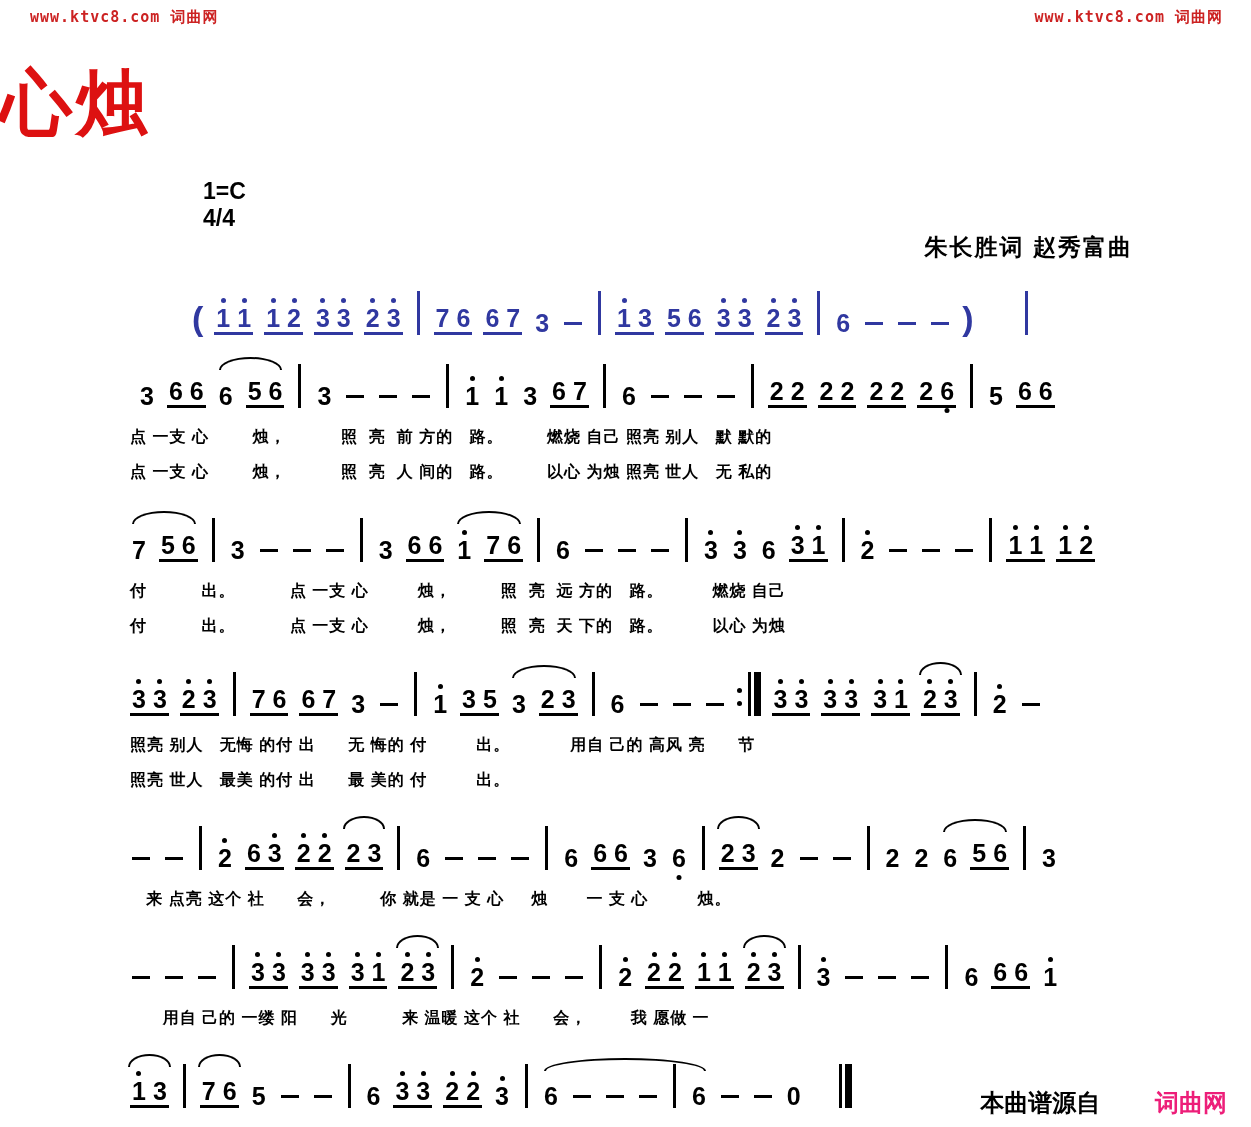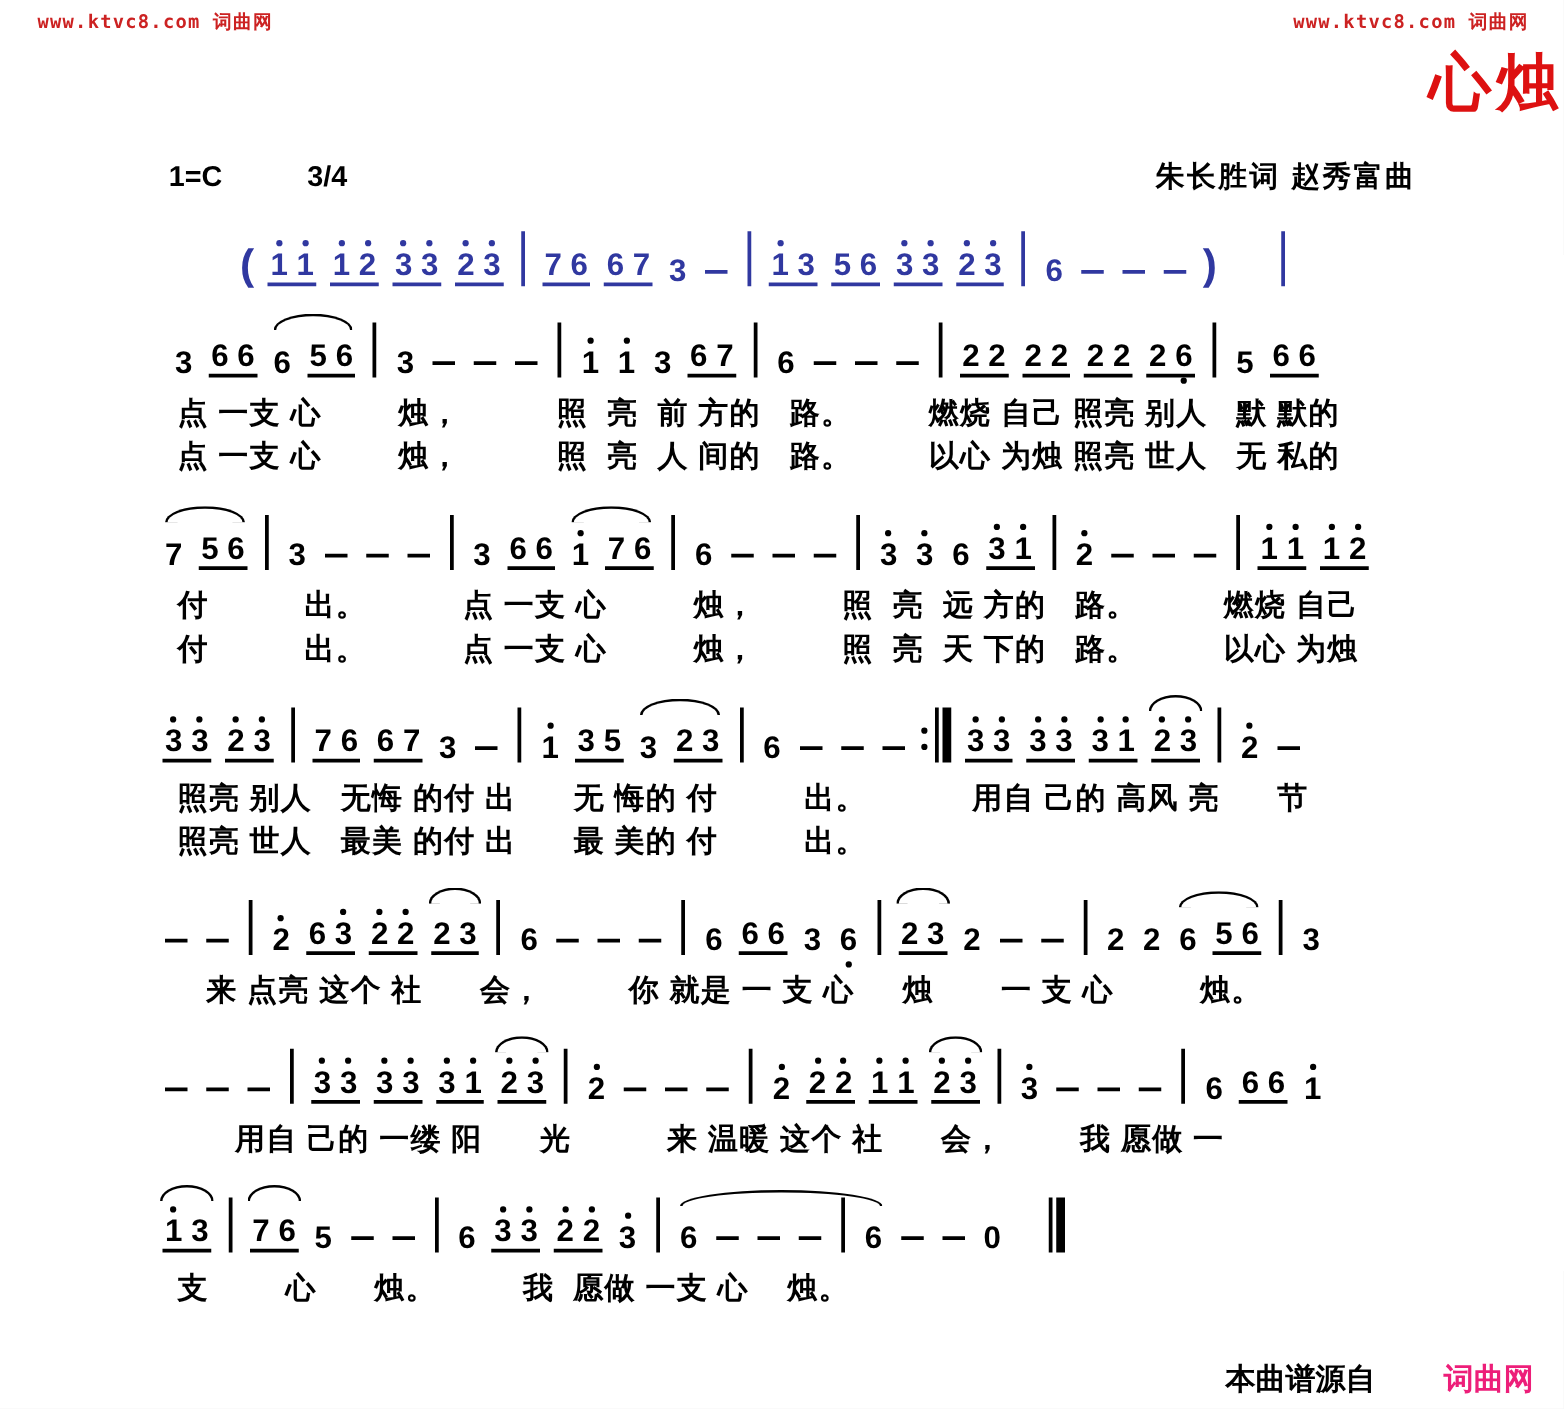--- a/index.html
+++ b/index.html
@@ -11,26 +11,26 @@
     position:relative;width:1251px;height:1127px;background:#ffffff;
     overflow:hidden;font-family:"Liberation Sans",sans-serif;color:var(--ink);
   }
   .wm{
     position:absolute;top:8px;font-family:"DejaVu Sans Mono",monospace;
     font-size:15px;font-weight:700;color:#cc2222;letter-spacing:1px;
   }
   .wm.left{left:30px;}
   .wm.right{right:28px;}
   .title{
-    margin-top:33px;text-align:right;font-size:50px;font-weight:700;
+    margin-top:56px;text-align:left;font-size:72px;font-weight:700;
     color:var(--red);letter-spacing:4px;
   }
   .meta{
     margin-top:26px;display:flex;align-items:baseline;
-    padding:0 118px 0 135px;font-size:23px;font-weight:700;
+    padding:0 118px 0 135px;font-size:23px;font-weight:700;flex-direction:column;
   }
   .meta .time{margin-left:68px;}
   .meta .credits{margin-left:auto;letter-spacing:2px;text-align:center;}
   .score{margin-top:20px;padding-left:130px;}
   .system{margin-bottom:21px;}
   .mline{
     display:flex;align-items:flex-end;gap:11px;height:52px;margin-bottom:11px;
     font-weight:700;
   }
   .grp{display:inline-flex;align-items:flex-end;gap:7px;position:relative;padding:0 2px;}
@@ -53,41 +53,40 @@
   .dash{width:18px;height:3px;background:currentColor;align-self:flex-end;margin:0 2px 10px;}
   .paren{font-size:34px;line-height:34px;font-weight:700;align-self:flex-end;}
   .spacer{height:1px;}
   .rep{display:inline-flex;align-items:flex-end;gap:3px;}
   .repdots{display:flex;flex-direction:column;gap:8px;margin:0 3px 10px 0;}
   .repdot{display:block;width:5px;height:5px;border-radius:50%;background:currentColor;}
   .fin{display:inline-flex;align-items:flex-end;gap:3px;}
   .thin{width:3px;height:44px;background:currentColor;}
   .thick{width:7px;height:44px;background:currentColor;}
   .lyric{
-    font-size:24px;font-weight:700;white-space:pre;line-height:35px;
+    font-size:16px;font-weight:700;white-space:pre;line-height:35px;
     letter-spacing:1px;
-    margin-left:12px;
   }
   .footer{
     position:absolute;right:24px;bottom:8px;font-size:24px;font-weight:700;
   }
   .footer .brand{color:var(--pink);margin-left:48px;text-align:center;}
 </style>
 </head>
 <body>
 
 <div class="page">
   <div class="wm left">www.ktvc8.com 词曲网</div>
   <div class="wm right">www.ktvc8.com 词曲网</div>
 
   <h1 class="title">心烛</h1>
 
   <div class="meta">
     <span class="key">1=C</span>
-    <span class="time">3/4</span>
+    <span class="time">4/4</span>
     <span class="credits">朱长胜词 赵秀富曲</span>
   </div>
 
   <div class="score" id="score">
       <div class="system">
         <div class="mline" style="color: rgb(48, 56, 160); padding-left: 62px;">
           <div class="paren">(</div>
           <div class="grp u">
             <div class="note">
               <div class="odot hi"></div>

